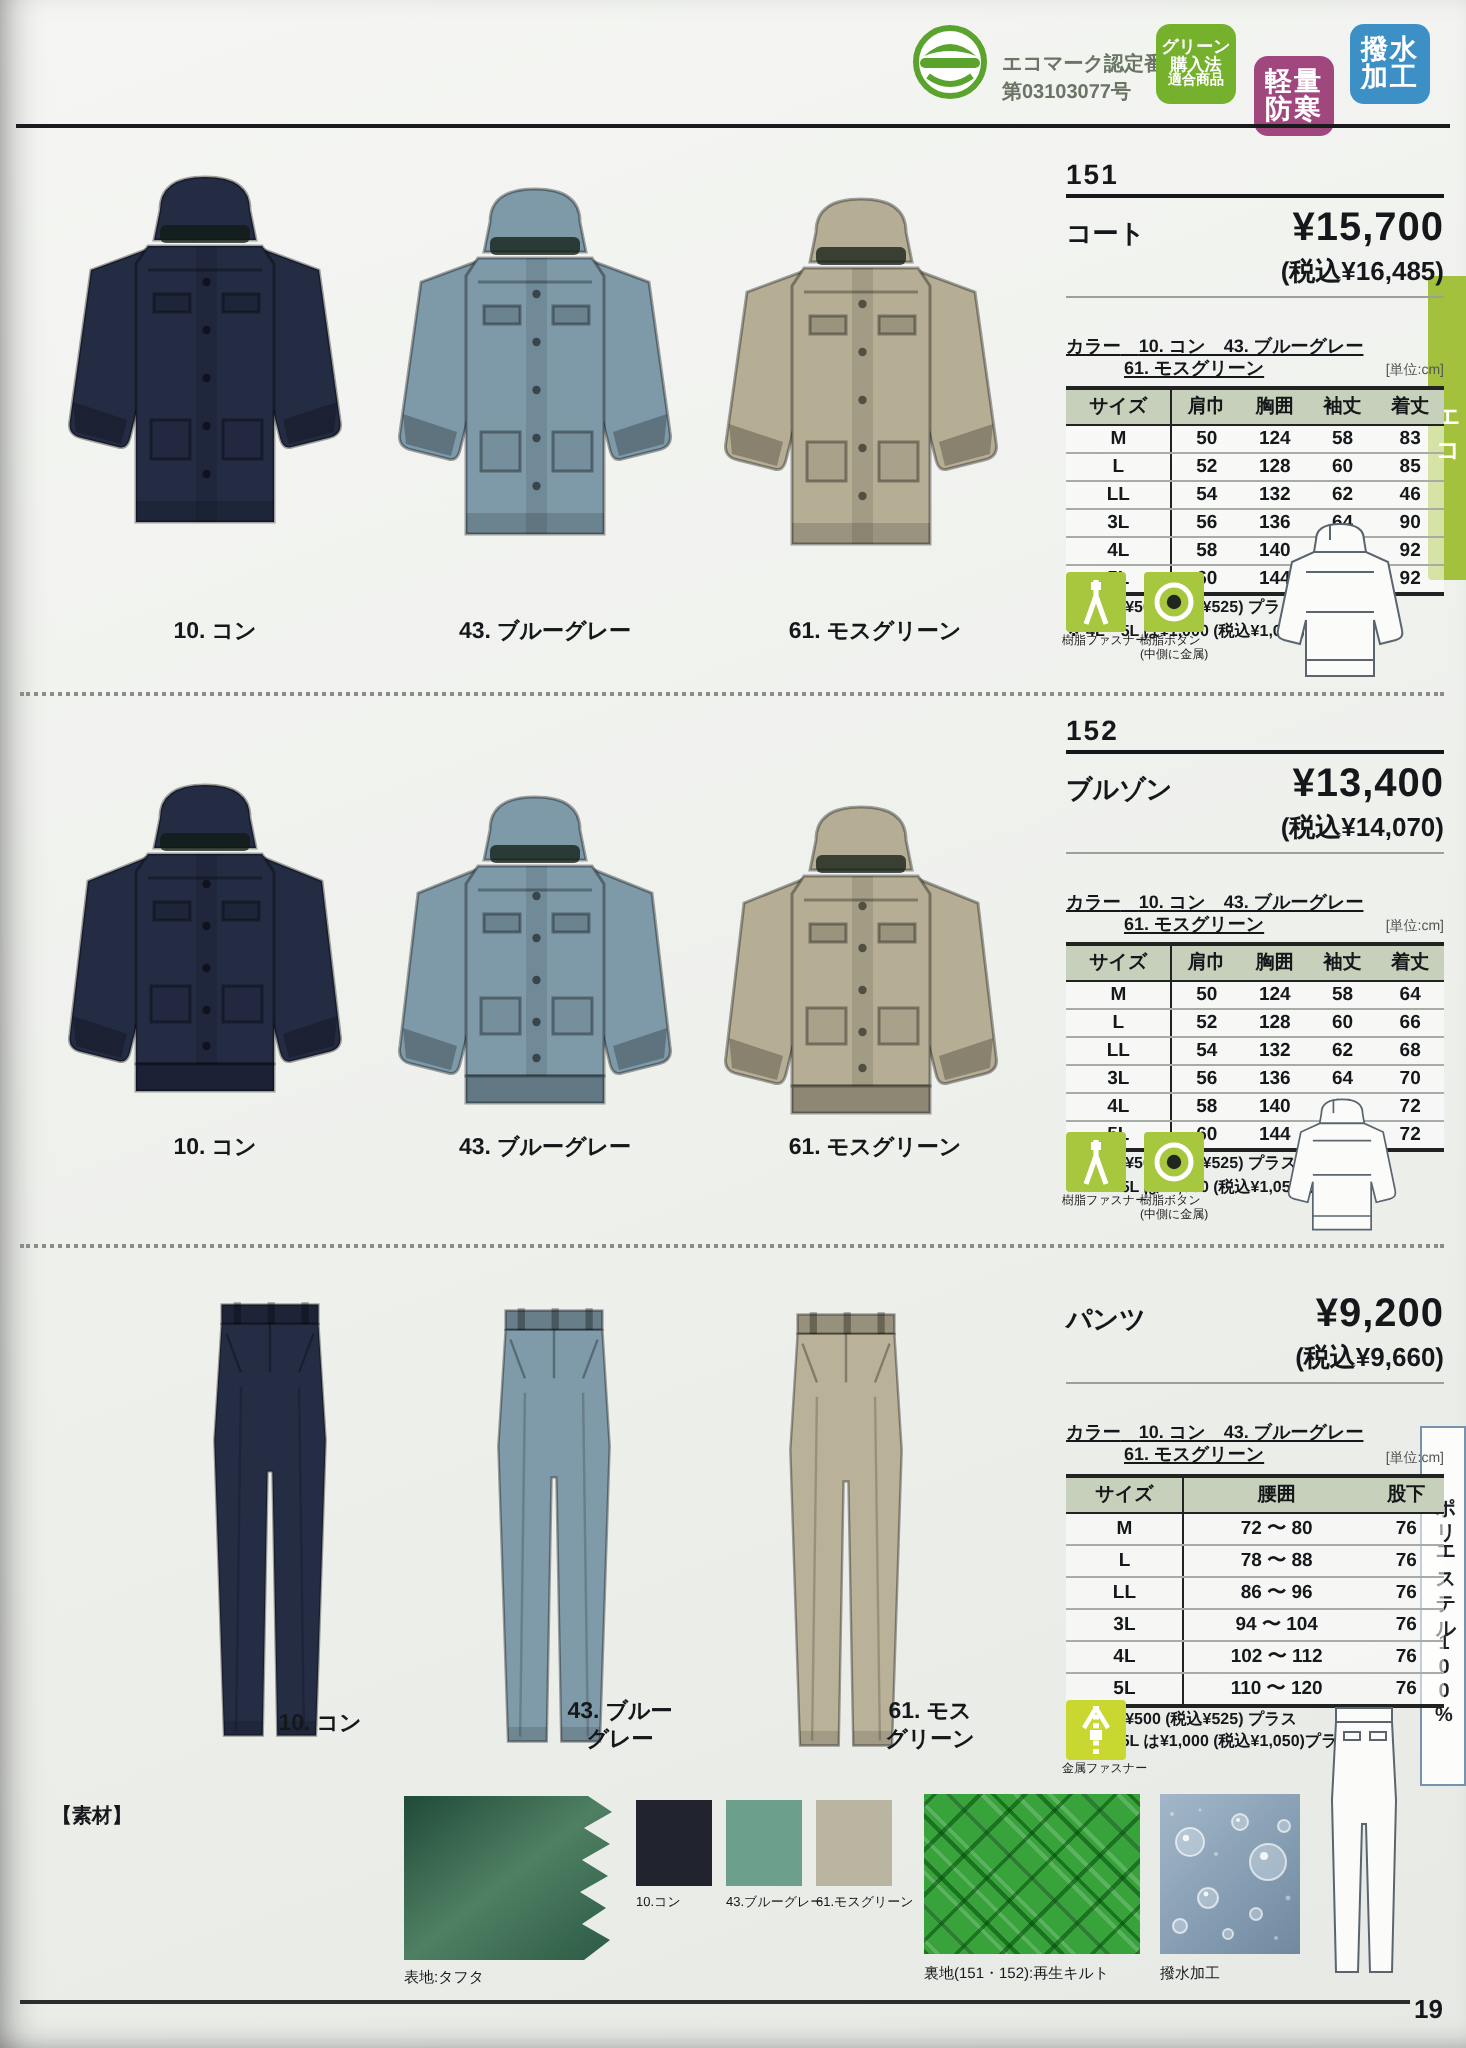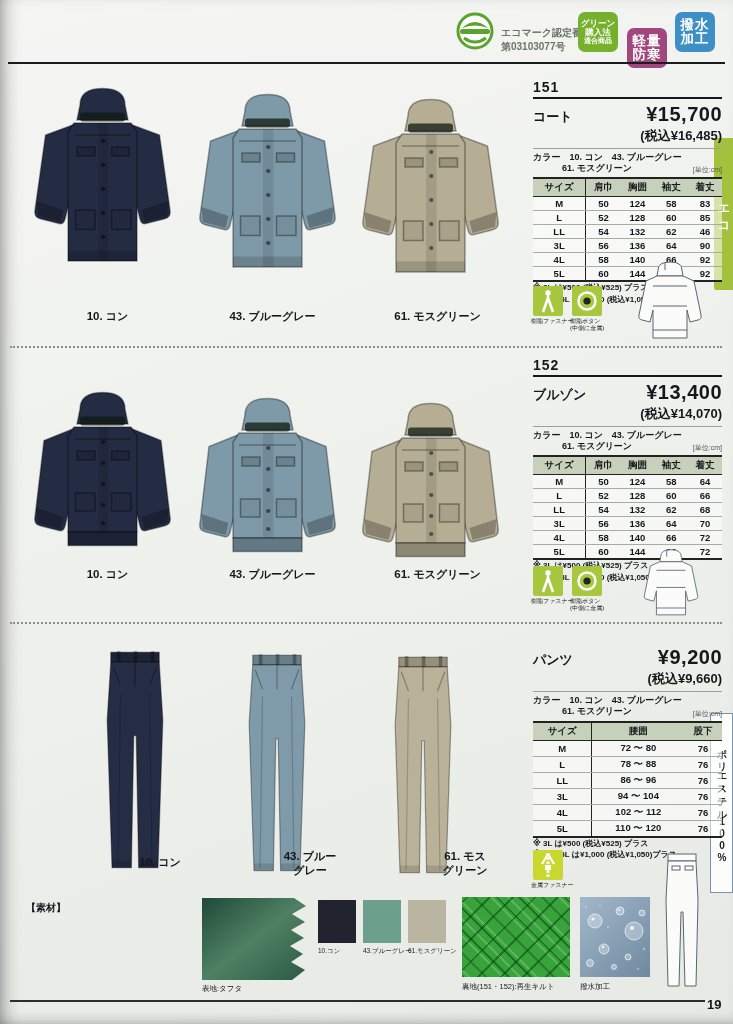--- a/index.html
+++ b/index.html
@@ -23,21 +23,21 @@
 
   
   .col{left:533px;width:189px;}
   .pnum{font-size:14px;font-weight:bold;letter-spacing:1px;line-height:1.05;padding-bottom:2px;
         border-bottom:2px solid #15181b;}
   .nameprice{display:flex;align-items:flex-end;margin-top:4px;}
   .pname{font-size:13px;font-weight:bold;}
   .pprice{margin-left:auto;font-size:20px;font-weight:bold;letter-spacing:.5px;}
   .ptax{text-align:right;font-size:13px;font-weight:bold;margin-top:1px;}
   .thinrule{border-top:1px solid #9aa09a;margin-top:3px;}
-  .colorblock{position:relative;margin-top:3px;font-size:9px;font-weight:bold;line-height:1.25;}
+  .colorblock{position:relative;margin-top:19px;font-size:9px;font-weight:bold;line-height:1.25;text-decoration:underline;}
   .colorblock .l2{padding-left:29px;}
   .unitnote{position:absolute;right:0;bottom:-1px;font-size:7px;color:#555;font-weight:normal;}
   table.size-table{border-collapse:collapse;width:189px;margin-top:3px;font-size:9.5px;font-weight:bold;}
   table.size-table th{background:#c7d0ba;border-top:2px solid #222;border-bottom:1.5px solid #222;padding:2px 0;}
   table.size-table td{border-bottom:1px solid #a8aca6;text-align:center;padding:1px 0;background:rgba(255,255,255,.55);}
   table.size-table tr td:first-child, table.size-table tr th:first-child{border-right:1.5px solid #222;}
   table.size-table tr:last-child td{border-bottom:2px solid #222;}
   .note{font-size:8px;font-weight:bold;line-height:1.3;margin-top:1px;}
   .feat{width:30px;height:30px;border-radius:2px;display:block;}
   .featlabel{font-size:6px;line-height:1.15;color:#222;width:44px;text-align:left;white-space:pre-line;}

